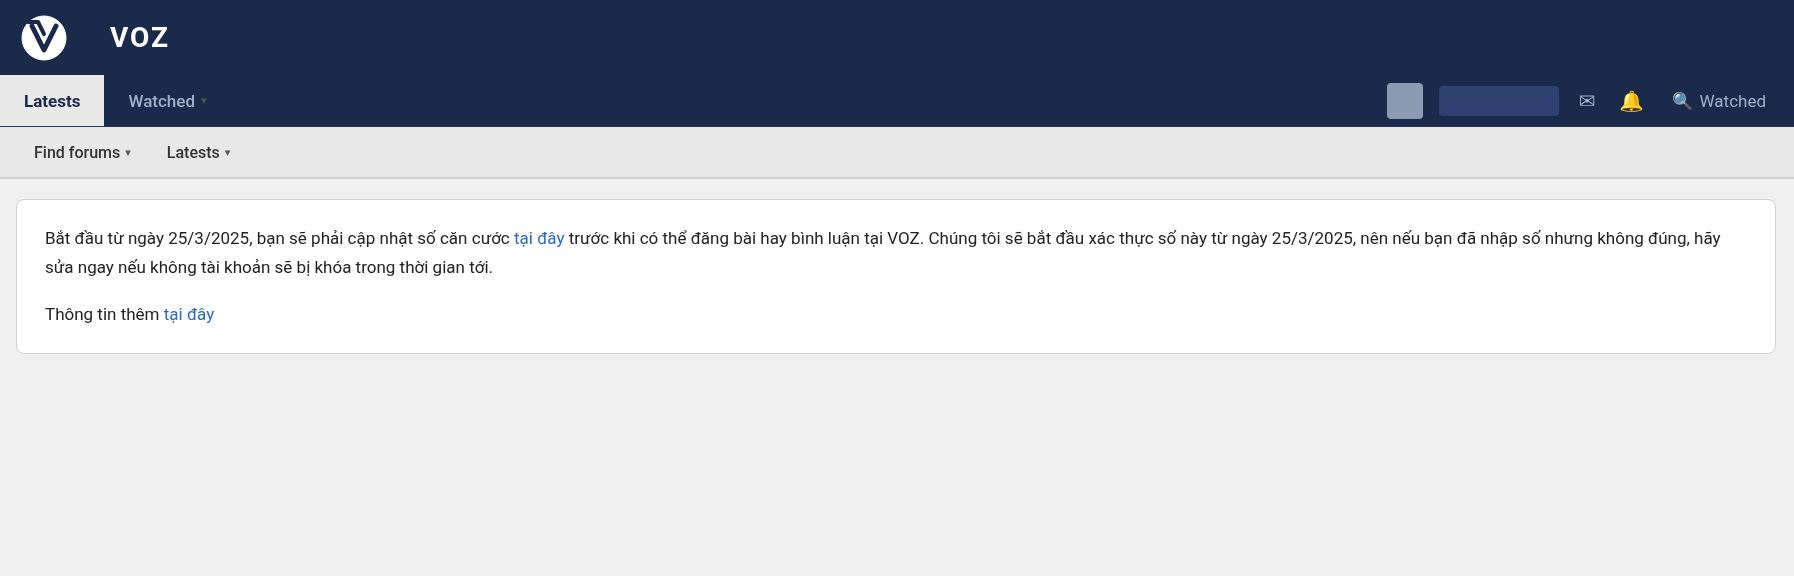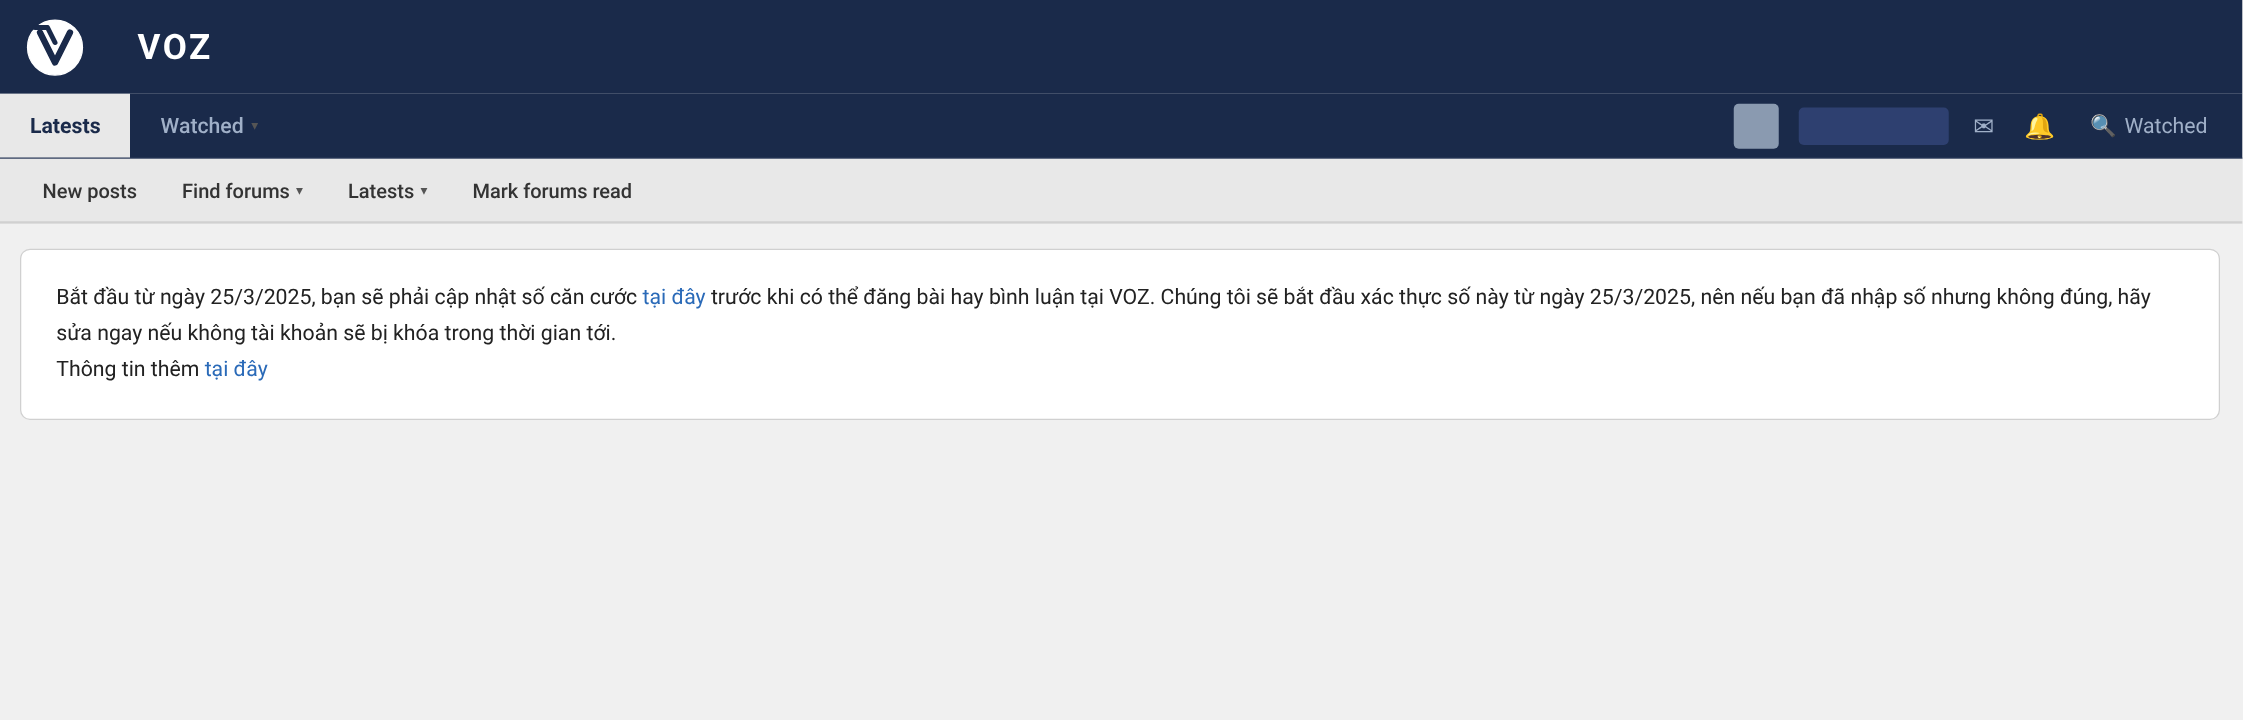--- a/index.html
+++ b/index.html
@@ -136,20 +136,21 @@
       font-size: 17px;
       line-height: 1.7;
       color: #222;
       max-width: 1760px;
     }
     .notice-box a {
       color: #2a6ab8;
       text-decoration: none;
     }
     .notice-para {
+      margin-bottom: 18px;
     }
     .notice-para:last-child {
       margin-bottom: 0;
     }
   </style>
 </head>
 <body>
 
 <div class="header">
   <div class="logo-area">
@@ -178,32 +179,26 @@
     <span class="nav-icon">🔔</span>
     <div class="search-btn">
       <span>🔍</span>
       <span>Watched</span>
     </div>
   </div>
 </div>
 
 <div class="subnav">
   <a class="subnav-item" href="#">
-    <span>New posts</span>
-  </a>
-  <a class="subnav-item" href="#">
     <span>Find forums</span>
     <span class="subnav-arrow">▾</span>
   </a>
   <a class="subnav-item" href="#">
     <span>Latests</span>
     <span class="subnav-arrow">▾</span>
-  </a>
-  <a class="subnav-item" href="#">
-    <span>Mark forums read</span>
   </a>
 </div>
 
 <div class="content">
   <div class="notice-box">
     <p class="notice-para">
       <span>Bắt đầu từ ngày 25/3/2025, bạn sẽ phải cập nhật số căn cước </span><a href="#">tại đây</a><span> trước khi có thể đăng bài hay bình luận tại VOZ. Chúng tôi sẽ bắt đầu xác thực số này từ ngày 25/3/2025, nên nếu bạn đã nhập số nhưng không đúng, hãy sửa ngay nếu không tài khoản sẽ bị khóa trong thời gian tới.</span>
     </p>
     <p class="notice-para">
       <span>Thông tin thêm </span><a href="#">tại đây</a>

